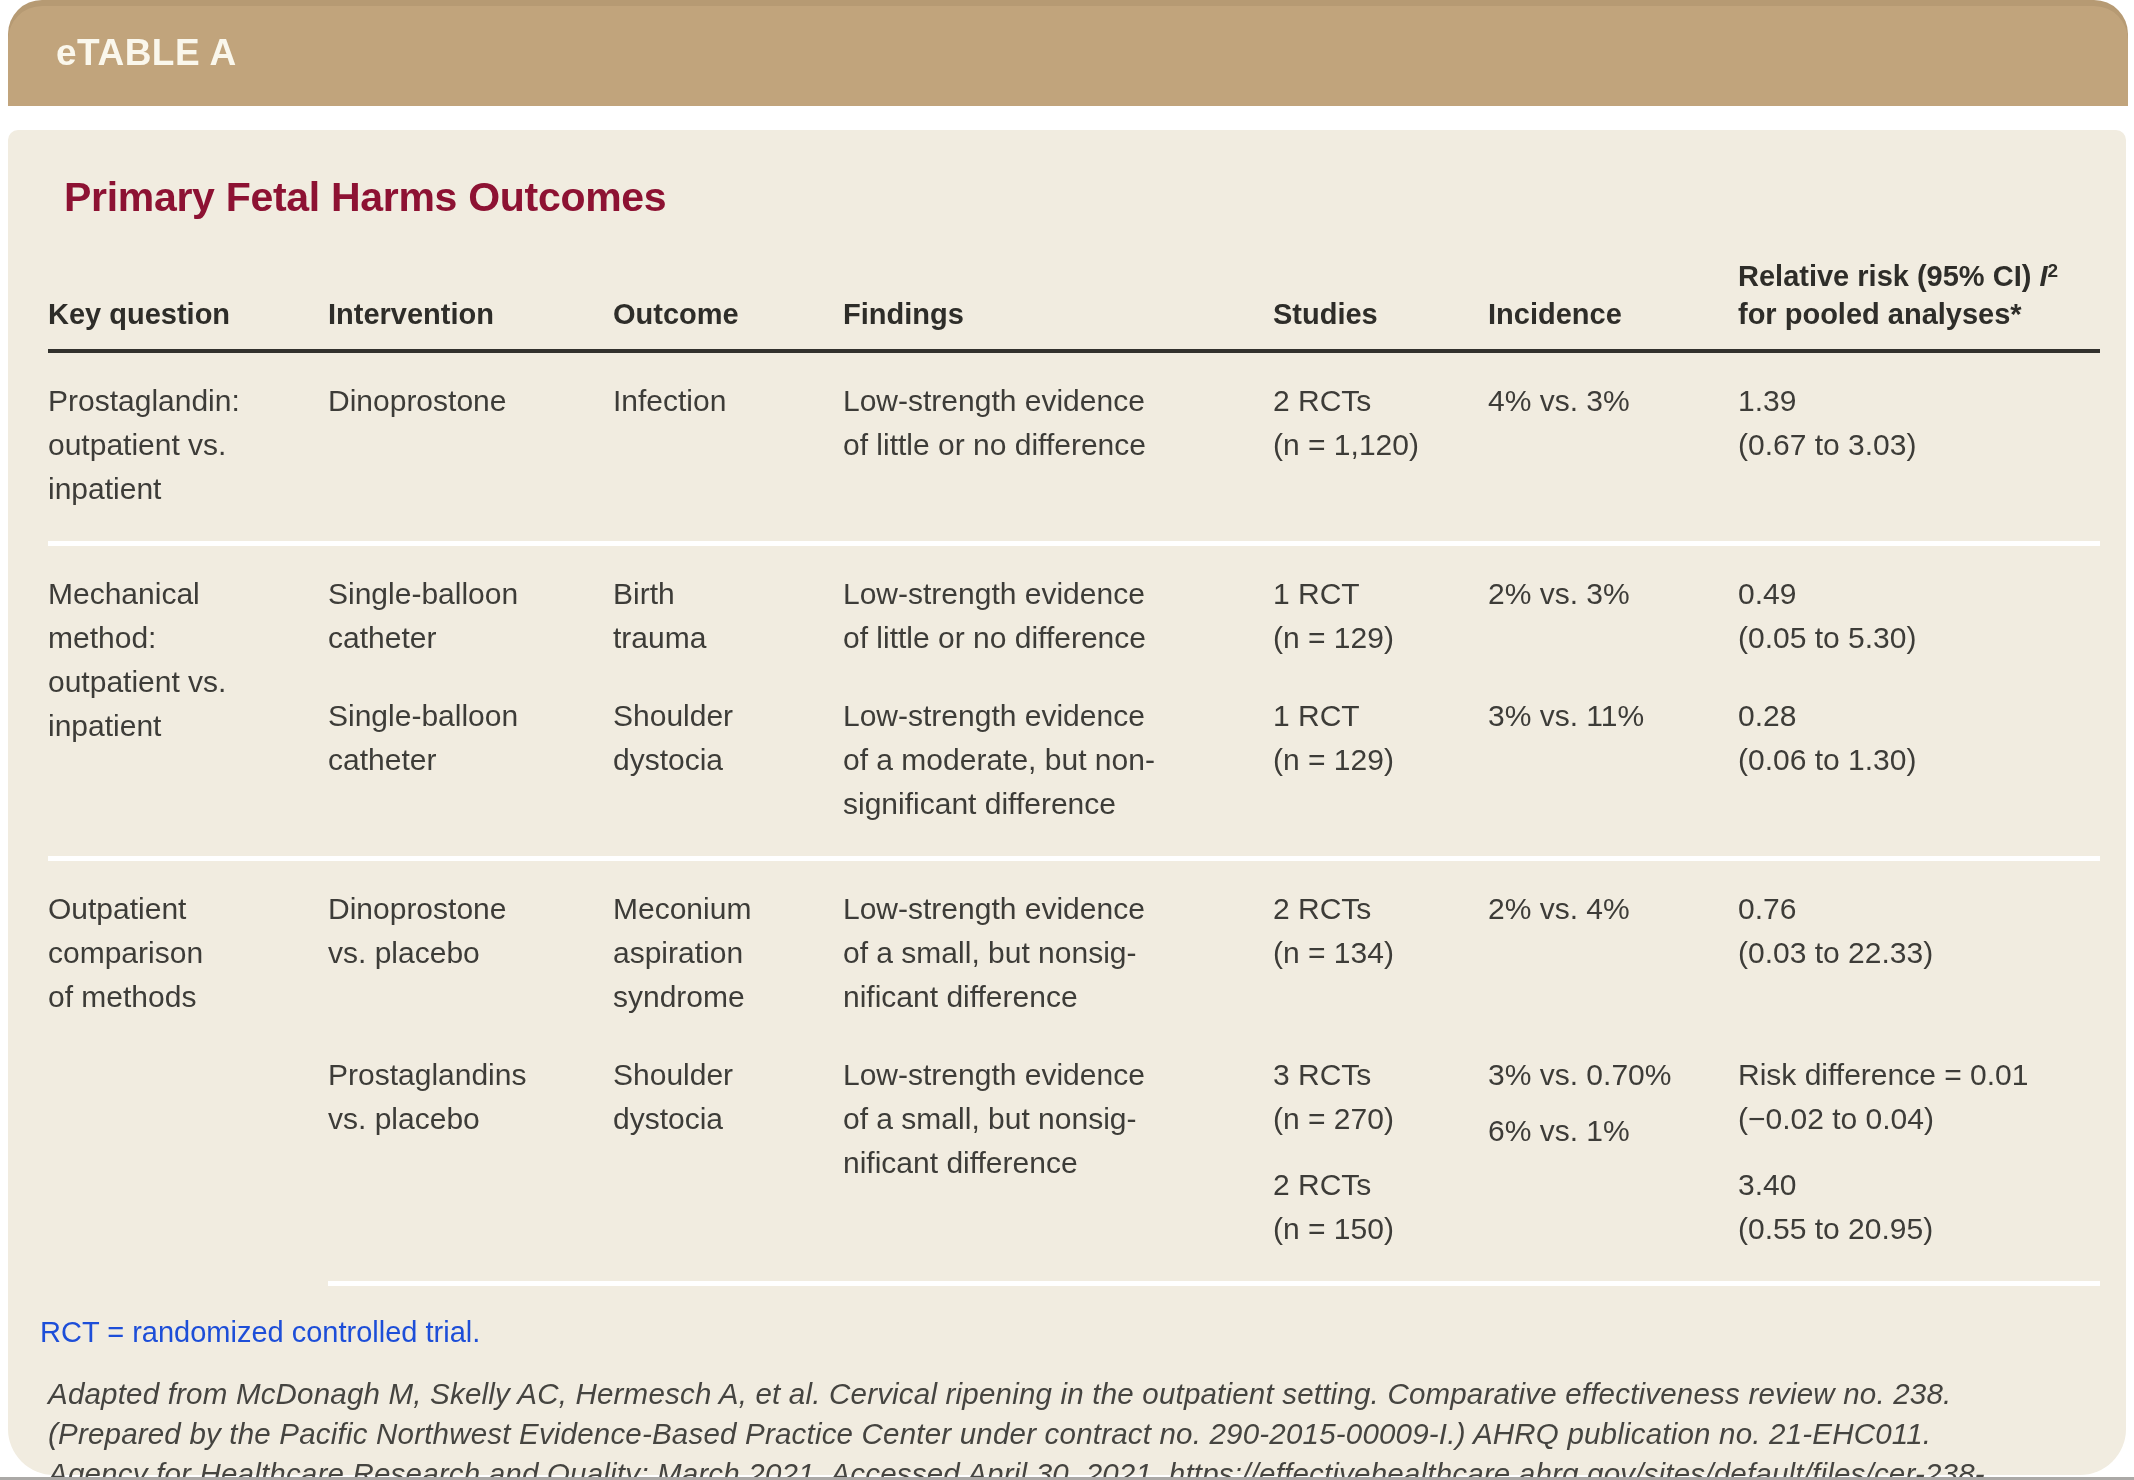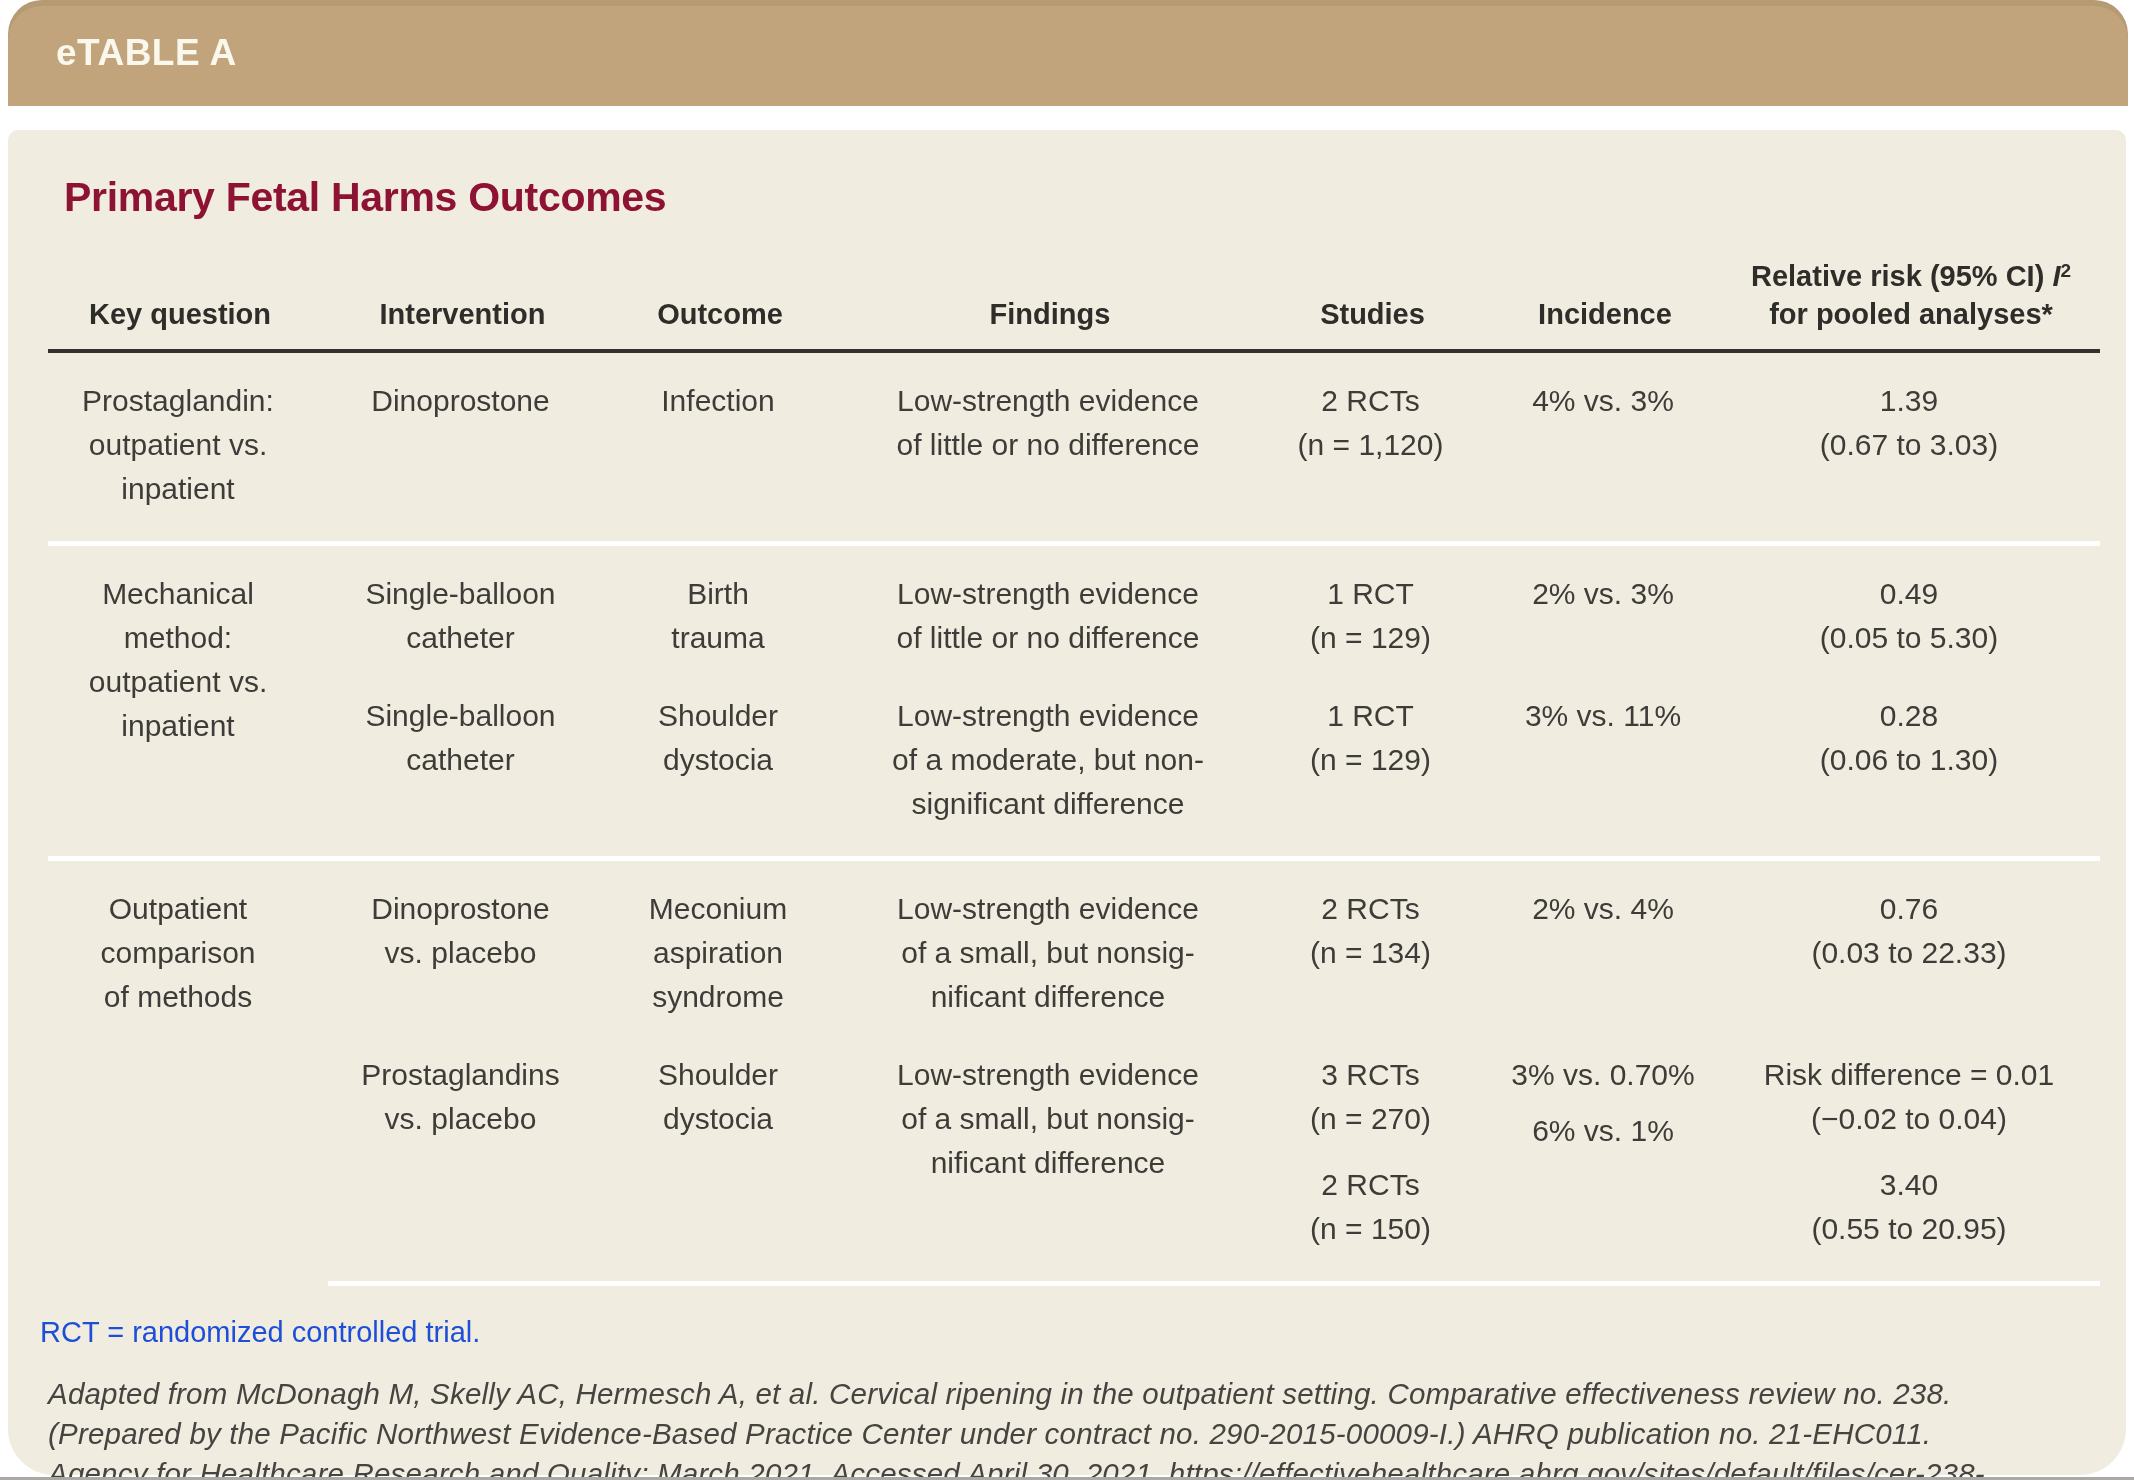--- a/index.html
+++ b/index.html
@@ -27,32 +27,32 @@
     margin:24px 0 0 24px;font-size:41px;font-weight:700;color:#8d1233;
     letter-spacing:-0.3px;
   }
   
   table.outcomes{
     margin:36px 0 0 8px;border-collapse:collapse;table-layout:fixed;width:2052px;
   }
   col.c1{width:280px}col.c2{width:285px}col.c3{width:230px}col.c4{width:430px}
   col.c5{width:215px}col.c6{width:250px}col.c7{width:362px}
   th{
-    font-size:29px;font-weight:700;color:#2e2d29;text-align:center;
+    font-size:29px;font-weight:700;color:#2e2d29;text-align:left;
     vertical-align:bottom;line-height:38px;
     padding:0 16px 16px 0;border-bottom:4px solid #32312d;
   }
   th .nowrap{white-space:nowrap;}
   th i{font-style:italic;}
   th sup,.fn sup{font-size:19px;line-height:0;vertical-align:9px;}
   td{
     font-size:30px;color:#3d3c38;line-height:44px;vertical-align:top;
     padding:26px 20px 30px 0;
   }
-  .blk{white-space:pre-line;text-align:center;}
+  .blk{white-space:pre-line;}
   .blk + .blk{margin-top:22px;}
   td.tight .blk + .blk{margin-top:12px;}
   tr.sub td{padding-top:4px;}
   tbody tr.gstart td{border-top:5px solid #ffffff;}
   tbody tr.gend td{border-bottom:5px solid #ffffff;}
   
   .fn{
     margin:24px 0 0 0;font-size:29px;color:#1d4ed8;line-height:36px;
   }
   .fn:first-of-type{margin-top:28px;}

